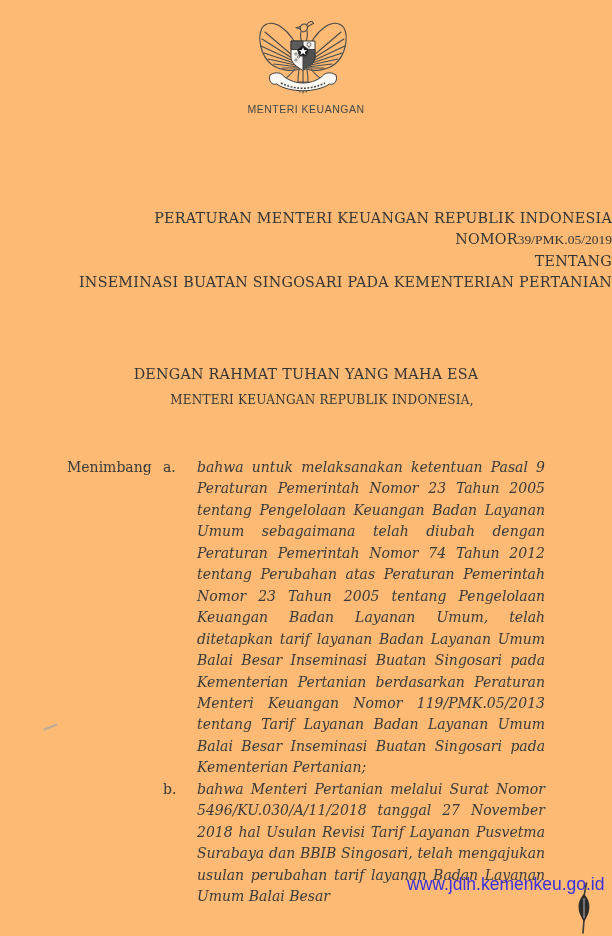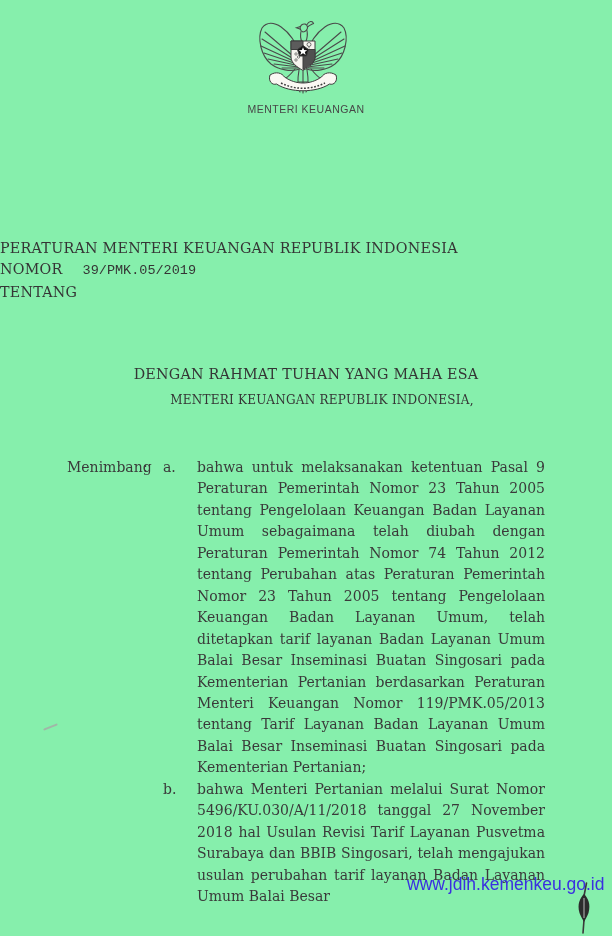--- a/index.html
+++ b/index.html
@@ -1,45 +1,45 @@
 <!DOCTYPE html>
 <html><head>
 <meta charset="utf-8">
 <style>
   html,body { margin:0; padding:0; background:#e8e8e8; }
   .page {
     position:relative; width:612px; height:936px; margin:0 auto;
-    background:#86efac; overflow:hidden;
+    background:#fdba74; overflow:hidden;
     font-family:"DejaVu Serif", serif; color:#383838;
   }
 
   
   .emblem { position:absolute; left:257px; top:11px; width:92px; height:88px; }
   .hdr-sans {
     position:absolute; left:0; width:100%; text-align:center;
     font-family:"Liberation Sans", sans-serif; font-size:10.5px;
     letter-spacing:0.5px; color:#474747; line-height:12px;
   }
   .hdr-line1 { top:103px; }
   .hdr-line2 { top:115px; }
   .salinan {
     position:absolute; top:124px; left:0; width:100%; text-align:center;
     font-family:"DejaVu Serif", serif; font-weight:bold;
     font-size:13.5px; letter-spacing:1.2px; color:#2f2f2f;
   }
 
   
   .title-block {
-    position:absolute; top:238px; left:0; width:100%;
-    text-align:left; font-size:14.3px; line-height:21.4px;
+    position:absolute; top:208px; left:0; width:100%;
+    text-align:right; font-size:14.3px; line-height:21.4px;
     letter-spacing:0.25px; color:#353535;
   }
   .nomor-value {
-    font-family:Liberation Mono, monospace; font-size:13.5px;
-    letter-spacing:0; margin-left:20px;
+    font-family:Liberation Serif, serif; font-size:13.5px;
+    letter-spacing:0; 
   }
   .invocation {
     position:absolute; top:366px; left:0; width:100%; text-align:center;
     font-size:14.3px; letter-spacing:0.25px; color:#353535;
   }
   .authority {
     position:absolute; top:393px; left:16px; width:100%; text-align:center;
     font-size:12px; letter-spacing:0.25px; color:#353535;
   }
 
@@ -47,21 +47,21 @@
   .consider {
     position:absolute; left:67px; top:457px; width:478px;
     display:flex; align-items:flex-start;
     font-size:14px; line-height:21.45px; color:#3a3a3a;
   }
   .c-label { width:76px; flex:none; white-space:nowrap; }
   .c-colon { width:20px; flex:none; }
   .c-items { width:382px; flex:none; }
   .c-item  { display:flex; }
   .c-marker{ width:34px; flex:none; }
-  .c-text  { flex:1; text-align:justify; }
+  .c-text  { flex:1; text-align:justify;font-style:italic; }
 
   
   .tick-mark {
     position:absolute; left:43px; top:726px; width:15px; height:2px;
     background:#a8a8a6; transform:rotate(-22deg); border-radius:1px; opacity:.8;
   }
   .ink-mark { position:absolute; left:573px; top:882px; width:22px; height:52px; }
 
   
   .footer-link {
@@ -119,20 +119,21 @@
   </svg>
 
   <div class="hdr-sans hdr-line1">MENTERI KEUANGAN</div>
 
   <div class="title-block">
     <div>PERATURAN MENTERI KEUANGAN REPUBLIK INDONESIA</div>
     <div>
       <span>NOMOR</span><span class="nomor-value">39/PMK.05/2019</span>
     </div>
     <div>TENTANG</div>
+    <div>INSEMINASI BUATAN SINGOSARI PADA KEMENTERIAN PERTANIAN</div>
   </div>
 
   <div class="invocation">DENGAN RAHMAT TUHAN YANG MAHA ESA</div>
   <div class="authority">MENTERI KEUANGAN REPUBLIK INDONESIA,</div>
 
   <div class="consider">
     <div class="c-label">Menimbang</div>
     <div class="c-colon">:</div>
     <div class="c-items">
       <div class="c-item">

